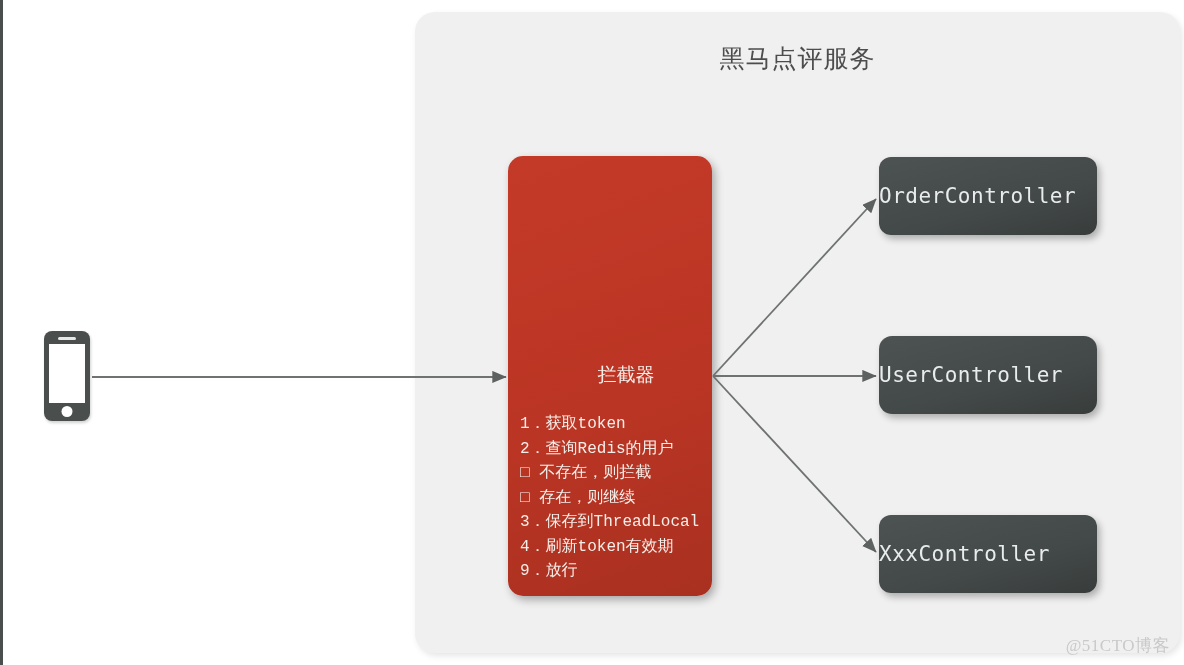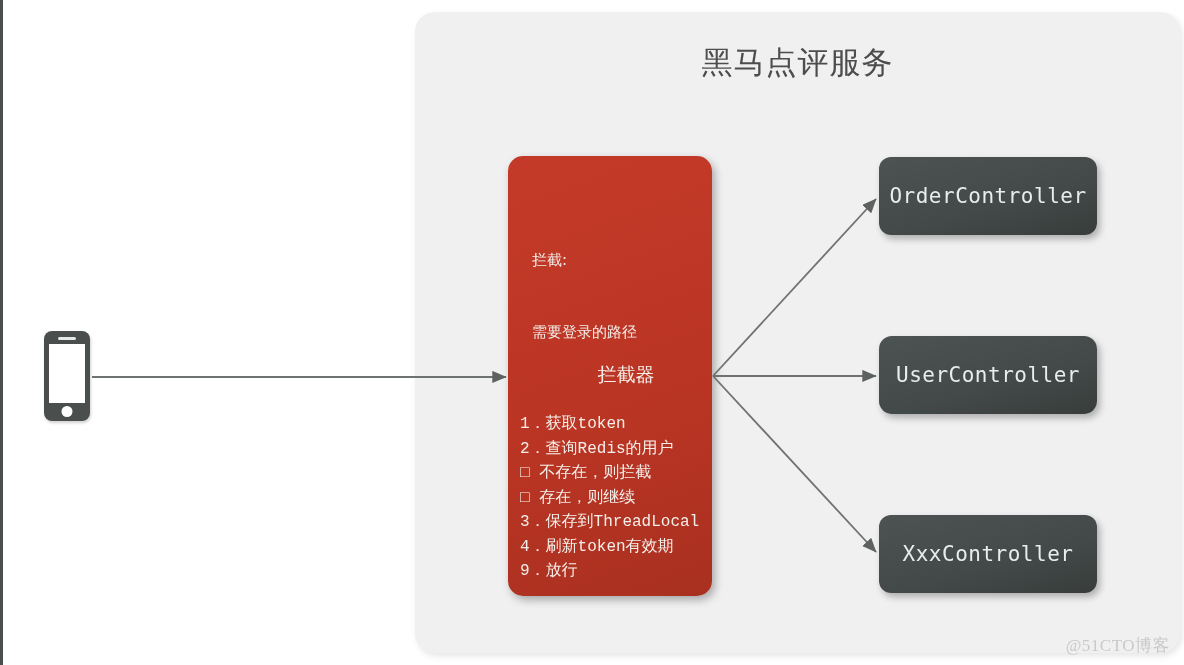--- a/index.html
+++ b/index.html
@@ -38,21 +38,21 @@
     background: #f0f0f0;
     border-radius: 20px;
     box-shadow: 2px 3px 6px rgba(0,0,0,0.10);
   }
   .panel-title {
     position: absolute;
     left: 0;
     top: 30px;
     width: 765px;
     text-align: center;
-    font-size: 31px;
+    font-size: 25px;
     color: #4d4d4d;
     letter-spacing: 1px;
     font-family: "DejaVu Sans", "Liberation Sans", sans-serif;
   }
 
   
   .phone {
     position: absolute;
     left: 44px;
     top: 331px;
@@ -143,21 +143,20 @@
     width: 218px;
     left: 879px;
     border-radius: 12px;
     background: linear-gradient(165deg, #4d5352 0%, #434948 60%, #383d3c 100%);
     box-shadow: 3px 4px 7px rgba(0,0,0,0.28);
     color: #e9ecec;
     font-family: "DejaVu Sans Mono", "Liberation Mono", monospace;
     font-size: 21px;
     display: flex;
     align-items: center;
-    justify-content: center;
     letter-spacing: 0.5px;
   }
   .ctrl-0 { top: 157px; }
   .ctrl-1 { top: 336px; border-radius: 13px; }
   .ctrl-2 { top: 515px; }
 
   
   .arrows {
     position: absolute;
     left: 0;
@@ -189,24 +188,20 @@
     <div class="panel-title">黑马点评服务</div>
   </div>
 
   <div class="phone">
     <div class="phone-speaker"></div>
     <div class="phone-screen"></div>
     <div class="phone-home"></div>
   </div>
 
   <div class="interceptor">
-    <div class="icpt-head">
-      <div>拦截:</div>
-      <div>需要登录的路径</div>
-    </div>
     <div class="icpt-title">拦截器</div>
     <div class="icpt-steps">
       <div class="step">1．获取token</div>
       <div class="step">2．查询Redis的用户</div>
       <div class="step">□ 不存在，则拦截</div>
       <div class="step">□ 存在，则继续</div>
       <div class="step">3．保存到ThreadLocal</div>
       <div class="step">4．刷新token有效期</div>
       <div class="step">9．放行</div>
     </div>

